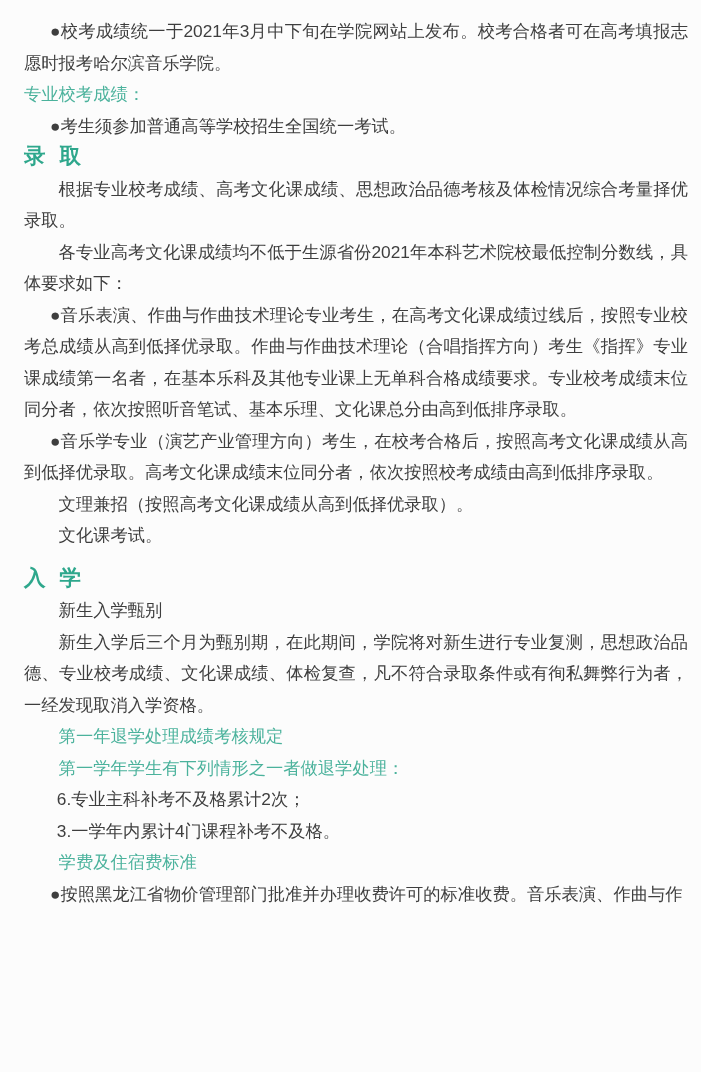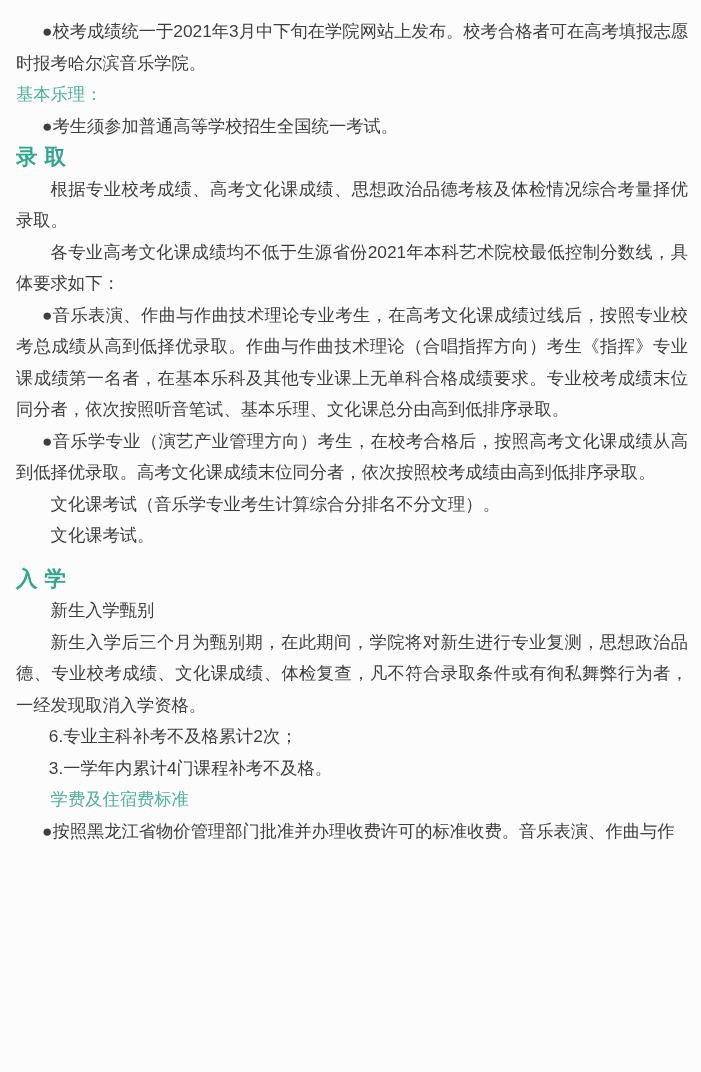--- a/index.html
+++ b/index.html
@@ -4,21 +4,21 @@
 <style>
   html, body { margin: 0; padding: 0; background: #ffffff; }
 
   .page {
     position: relative;
     width: 701px;
     height: 1072px;
     box-sizing: border-box;
     overflow: hidden;
     background: var(--page-bg, #fcfcfc);
-    padding: 16px 13px 0 16px;
+    padding: 16px 13px 0 24px;
     font-family: "Liberation Sans", "DejaVu Sans", sans-serif;
     font-size: 17.3px;
     line-height: 31.5px;
     color: var(--body-color, #3e3e3e);
     text-align: justify;
   }
 
   .page p, .page h2 { margin: 0; padding: 0; }
 
   .par      { text-indent: 2em; }
@@ -35,41 +35,44 @@
   }
 
   h2.heading {
     font-size: 21.5px;
     line-height: 31.5px;
     font-weight: 700;
     color: var(--heading-color, #2ea78c);
     text-align: left;
     text-indent: 0;
     letter-spacing: 0.5px;
+    font-family: Liberation Mono, monospace;
   }
   h2.gap-above { margin-top: 12px; }
 </style>
 </head>
 <body>
 
 <div class="page">
 
   <p class="bullet">●校考成绩统一于2021年3月中下旬在学院网站上发布。校考合格者可在高考填报志愿时报考哈尔滨音乐学院。</p>
-  <p class="subhead-flush">基本乐理：</p>
+  <p class="subhead-flush">专业校考成绩：</p>
   <p class="bullet">●考生须参加普通高等学校招生全国统一考试。</p>
 
   <h2 class="heading">录 取</h2>
   <p class="par">根据专业校考成绩、高考文化课成绩、思想政治品德考核及体检情况综合考量择优录取。</p>
   <p class="par">各专业高考文化课成绩均不低于生源省份2021年本科艺术院校最低控制分数线，具体要求如下：</p>
   <p class="bullet">●音乐表演、作曲与作曲技术理论专业考生，在高考文化课成绩过线后，按照专业校考总成绩从高到低择优录取。作曲与作曲技术理论（合唱指挥方向）考生《指挥》专业课成绩第一名者，在基本乐科及其他专业课上无单科合格成绩要求。专业校考成绩末位同分者，依次按照听音笔试、基本乐理、文化课总分由高到低排序录取。</p>
   <p class="bullet">●音乐学专业（演艺产业管理方向）考生，在校考合格后，按照高考文化课成绩从高到低择优录取。高考文化课成绩末位同分者，依次按照校考成绩由高到低排序录取。</p>
-  <p class="par">文化课考试（音乐学专业考生计算综合分排名不分文理）。</p>
+  <p class="par">文理兼招（按照高考文化课成绩从高到低择优录取）。</p>
   <p class="par">文化课考试。</p>
 
   <h2 class="heading gap-above">入 学</h2>
   <p class="par">新生入学甄别</p>
   <p class="par">新生入学后三个月为甄别期，在此期间，学院将对新生进行专业复测，思想政治品德、专业校考成绩、文化课成绩、体检复查，凡不符合录取条件或有徇私舞弊行为者，一经发现取消入学资格。</p>
+  <p class="subhead">第一年退学处理成绩考核规定</p>
+  <p class="subhead">第一学年学生有下列情形之一者做退学处理：</p>
   <p class="num">6.专业主科补考不及格累计2次；</p>
   <p class="num">3.一学年内累计4门课程补考不及格。</p>
   <p class="subhead">学费及住宿费标准</p>
   <p class="bullet">●按照黑龙江省物价管理部门批准并办理收费许可的标准收费。音乐表演、作曲与作</p>
 
 </div>
 
 </body></html>

